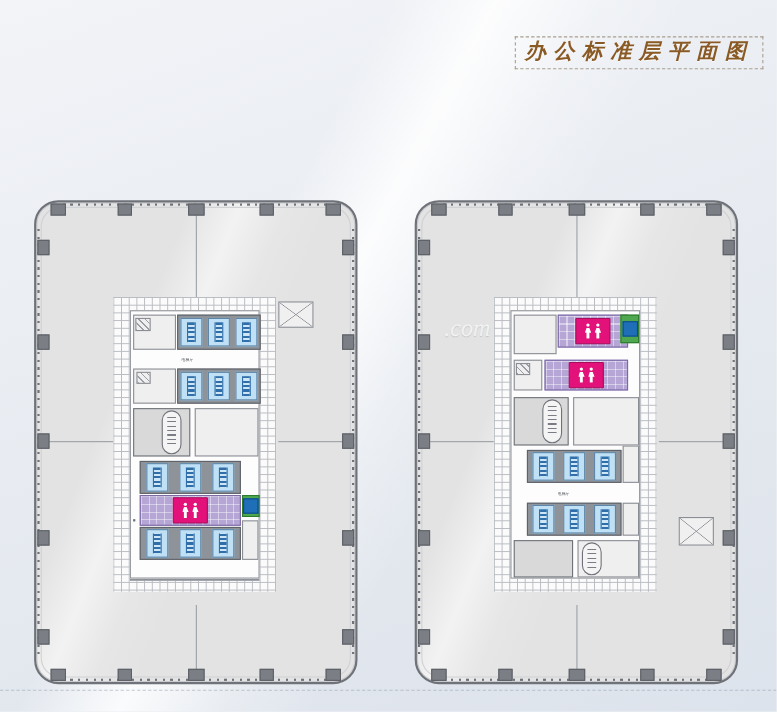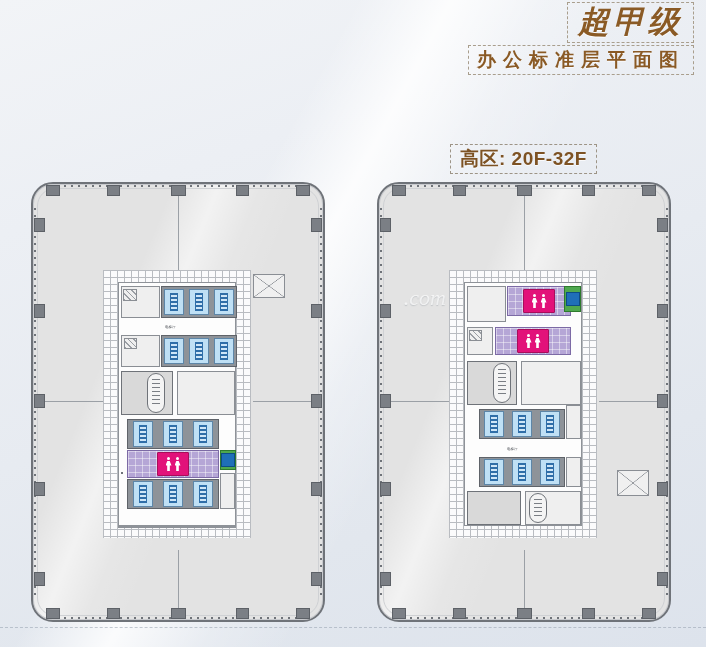--- a/index.html
+++ b/index.html
@@ -20,25 +20,25 @@
     display:inline-block;
     border:1px dashed #a99e8d;
     padding:1px 10px 3px 10px;
     color:#8a5a25;
     font-weight:bold;font-style:italic;
     font-size:31px;line-height:35px;
     letter-spacing:4px;
     text-shadow:0 1px 0 rgba(255,255,255,.75);
   }
   .hdr-sub{
-    display:inline-block;margin-top:2px;
+    display:inline-block;margin-top:13px;
     border:1px dashed #a99e8d;
     padding:2px 8px 3px 8px;
     color:#8a5a25;
-    font-weight:bold;
+    font-weight:bold;font-style:italic;
     font-size:19px;line-height:23px;
     letter-spacing:7px;
     text-shadow:0 1px 0 rgba(255,255,255,.7);
   }
   
   .zone-label{
     position:absolute;top:144px;
     border:1px dashed #9d9486;
     padding:2px 9px 3px 9px;
     color:#7d5223;font-size:19px;font-weight:bold;line-height:23px;
@@ -144,25 +144,24 @@
   .wm .dot{display:block;text-align:right;font-size:22px;line-height:20px;margin-top:-6px;padding-right:22px;}
   .baseline{position:absolute;left:0;right:0;bottom:18px;height:1px;
      border-top:1px dashed rgba(150,160,175,.55);}
 </style>
 </head>
 <body>
 
 <div id="stage">
 
   <div class="hdr">
-    <div class="hdr-main">超甲级</div><br>
+    <br>
     <div class="hdr-sub">办公标准层平面图</div>
   </div>
 
-  <div class="zone-label" id="zone-high">高区: 20F-32F</div>
 
   <div class="plan" id="plan-low">
     <div class="slab"></div>
 
     <div class="mull" style="left:26px;top:3px;width:242px;height:2px;"></div>
     <div class="mull" style="left:26px;bottom:3px;width:242px;height:2px;"></div>
     <div class="mull v" style="top:26px;left:3px;height:388px;width:2px;"></div>
     <div class="mull v" style="top:26px;right:3px;height:388px;width:2px;"></div>
 
     <div class="gridline v" style="left:147px;top:6px;height:88px;"></div>

